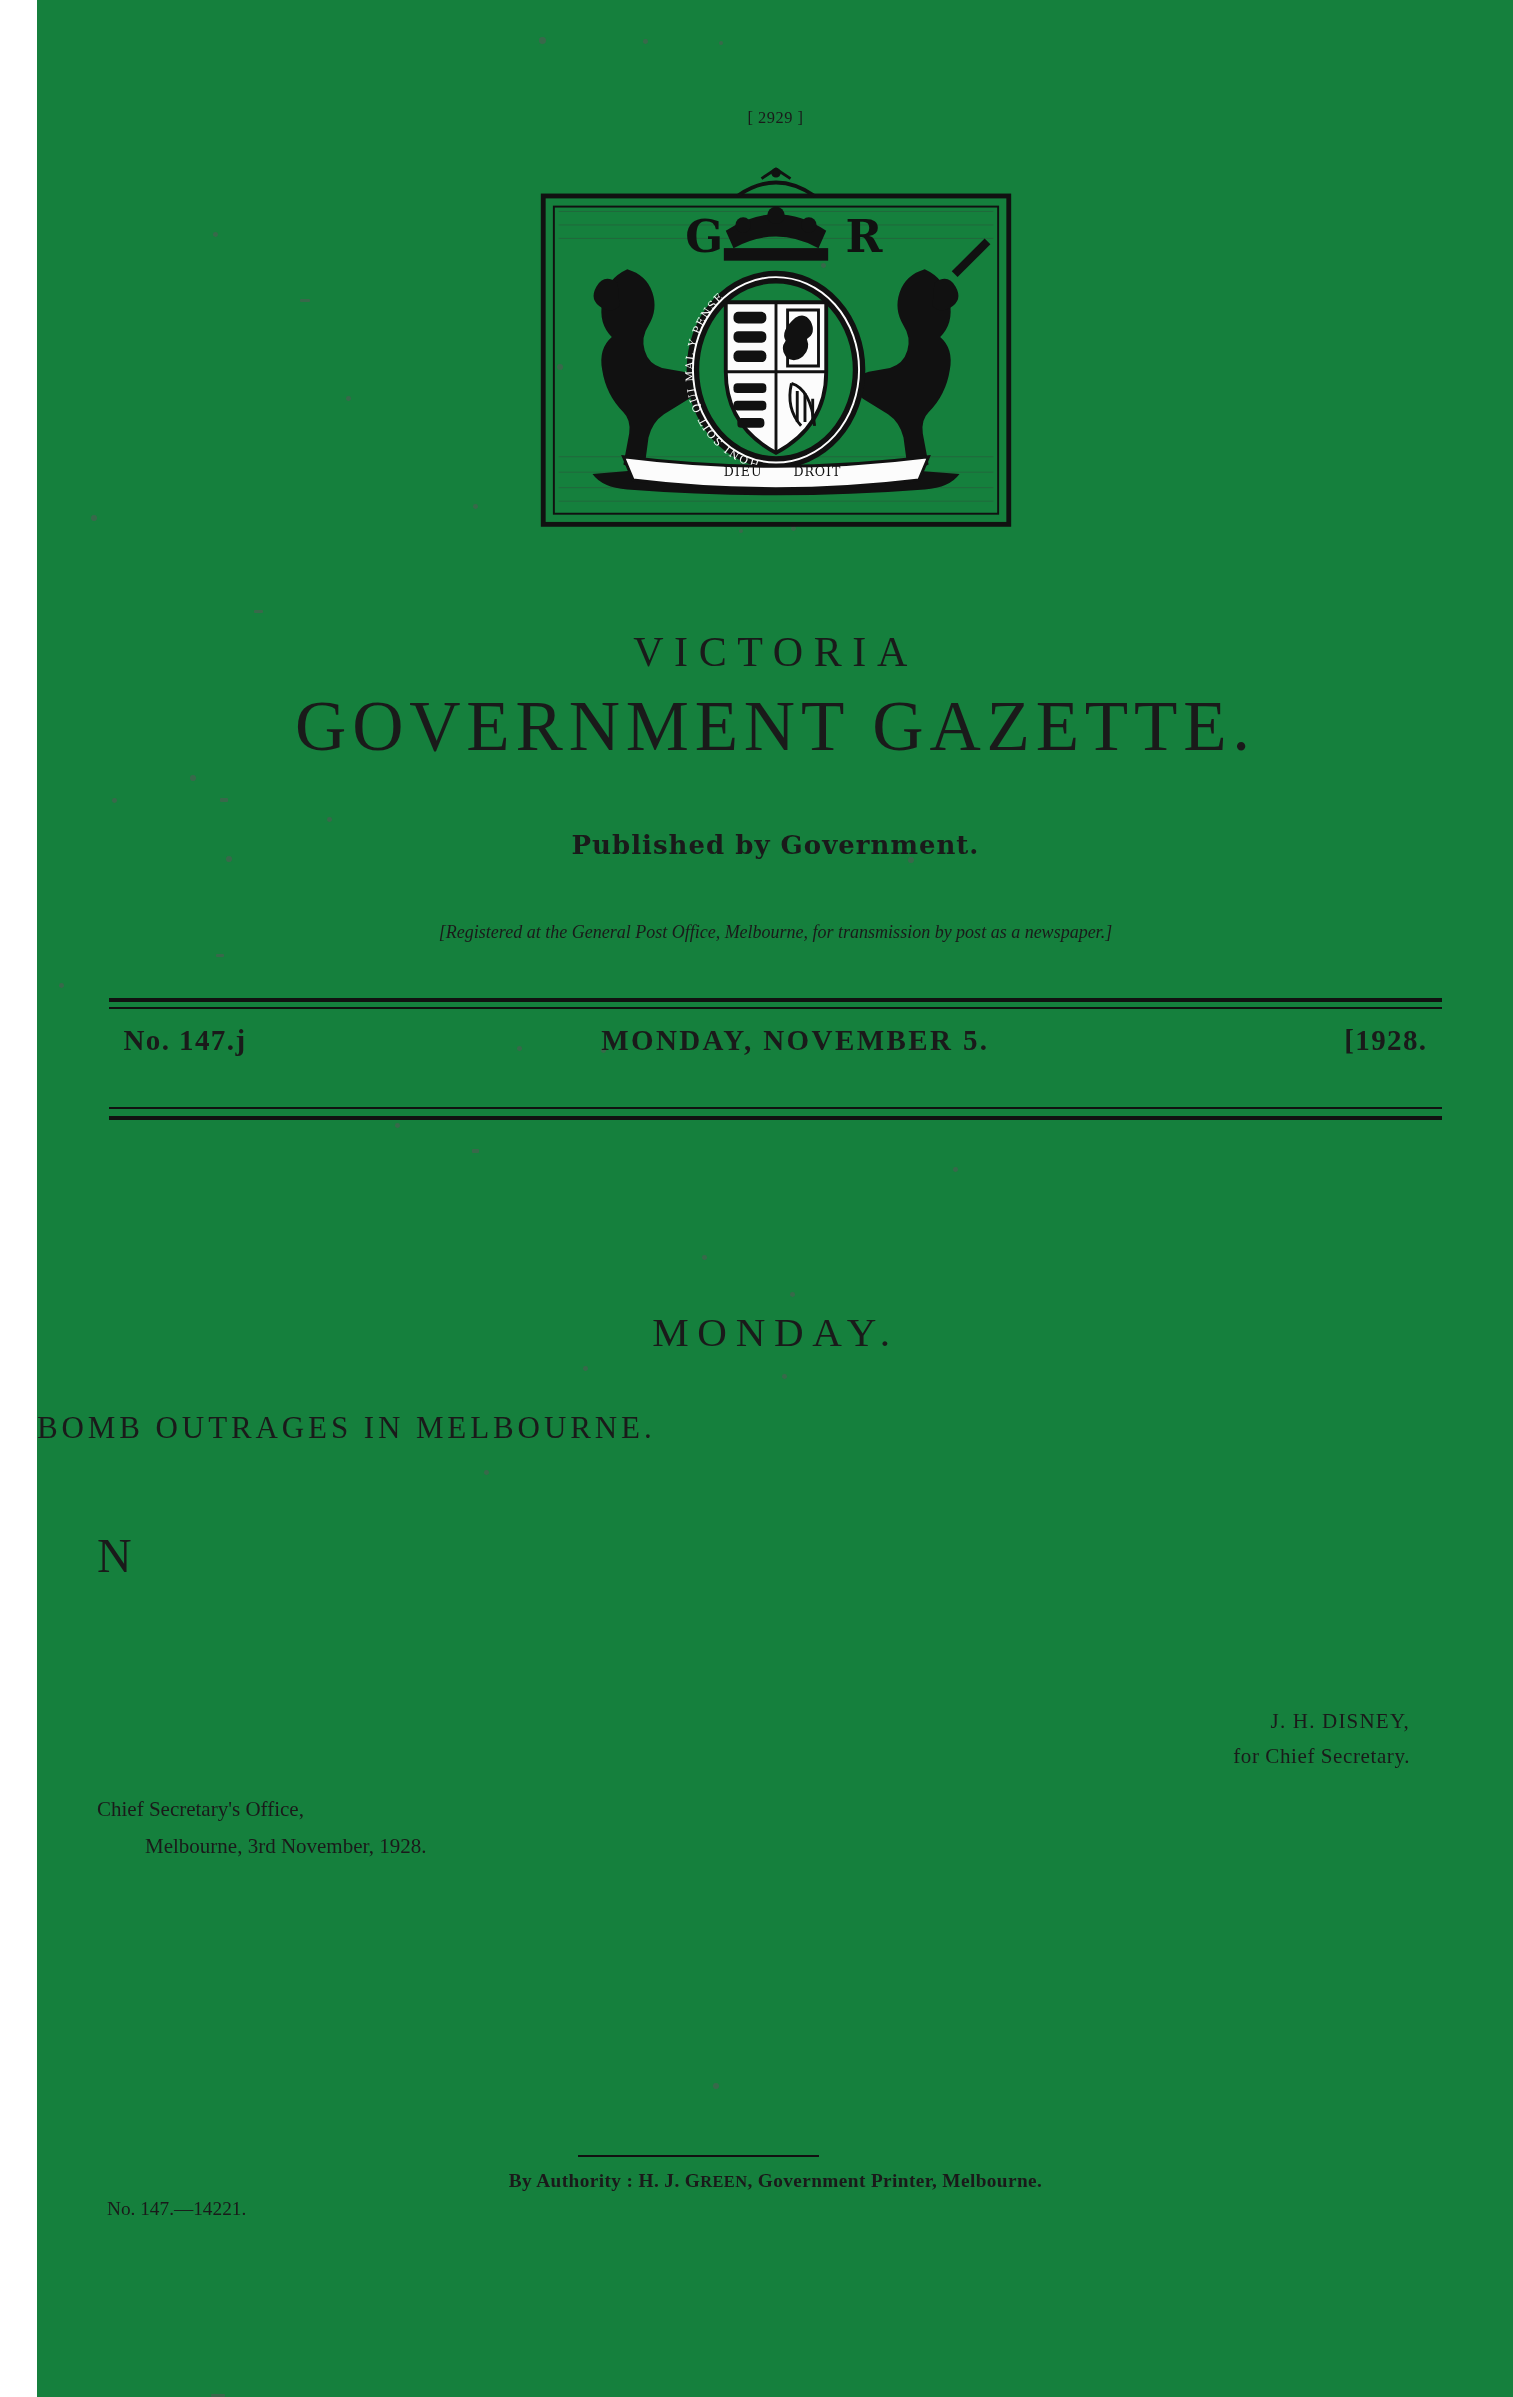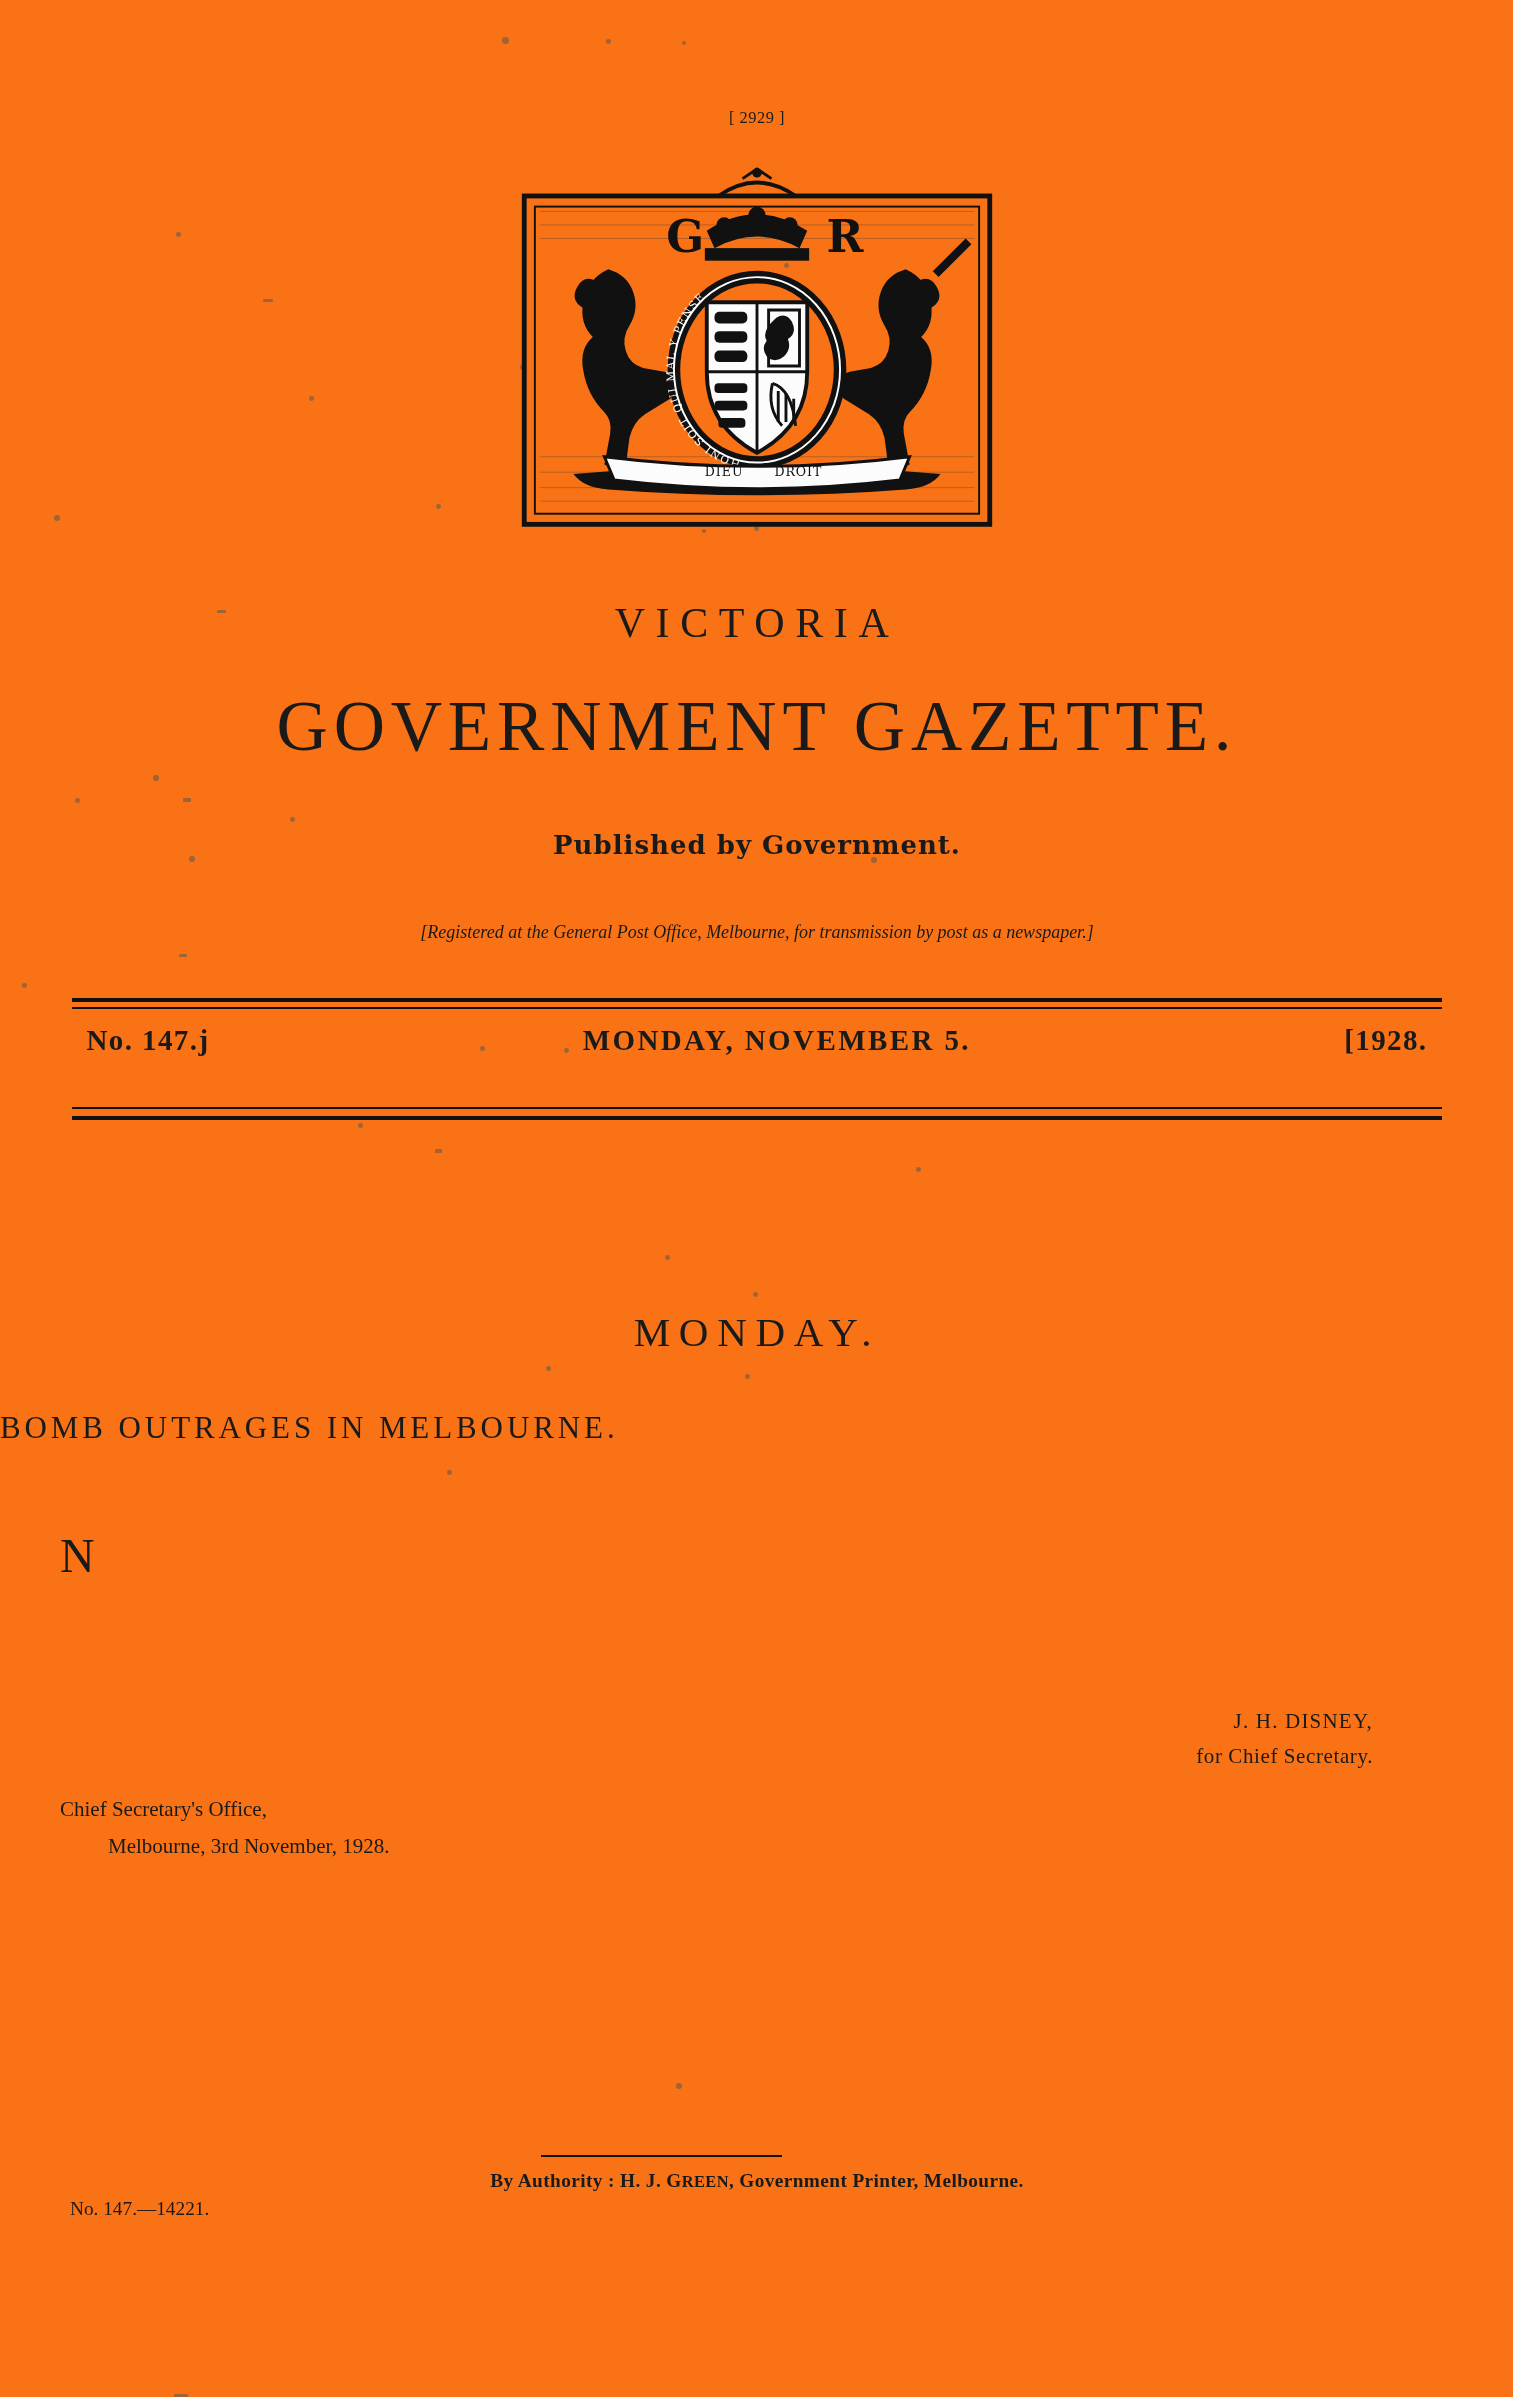--- a/index.html
+++ b/index.html
@@ -12,21 +12,22 @@
     height: 2397px;
     position: relative;
     font-family: "Liberation Serif", serif;
     color: #1a1a1a;
     overflow: hidden;
   }
 
   .page {
     position: absolute;
     inset: 0;
-    background: #f97316;
+    background: #15803d;
+    margin-left: 37px;
   }
 
   
   .speck {
     position: absolute;
     background: #555;
     border-radius: 50%;
     opacity: .55;
   }
 
@@ -50,21 +51,21 @@
     width: 483px;
     height: 377px;
     display: flex;
     align-items: center;
     justify-content: center;
   }
 
   
   .victoria {
     position: absolute;
-    top: 599px;
+    top: 628px;
     width: 100%;
     text-align: center;
     font-size: 42px;
     letter-spacing: 10.6px;
     font-family: "Liberation Serif", serif;
   }
   .gazette {
     position: absolute;
     top: 686px;
     width: 100%;

